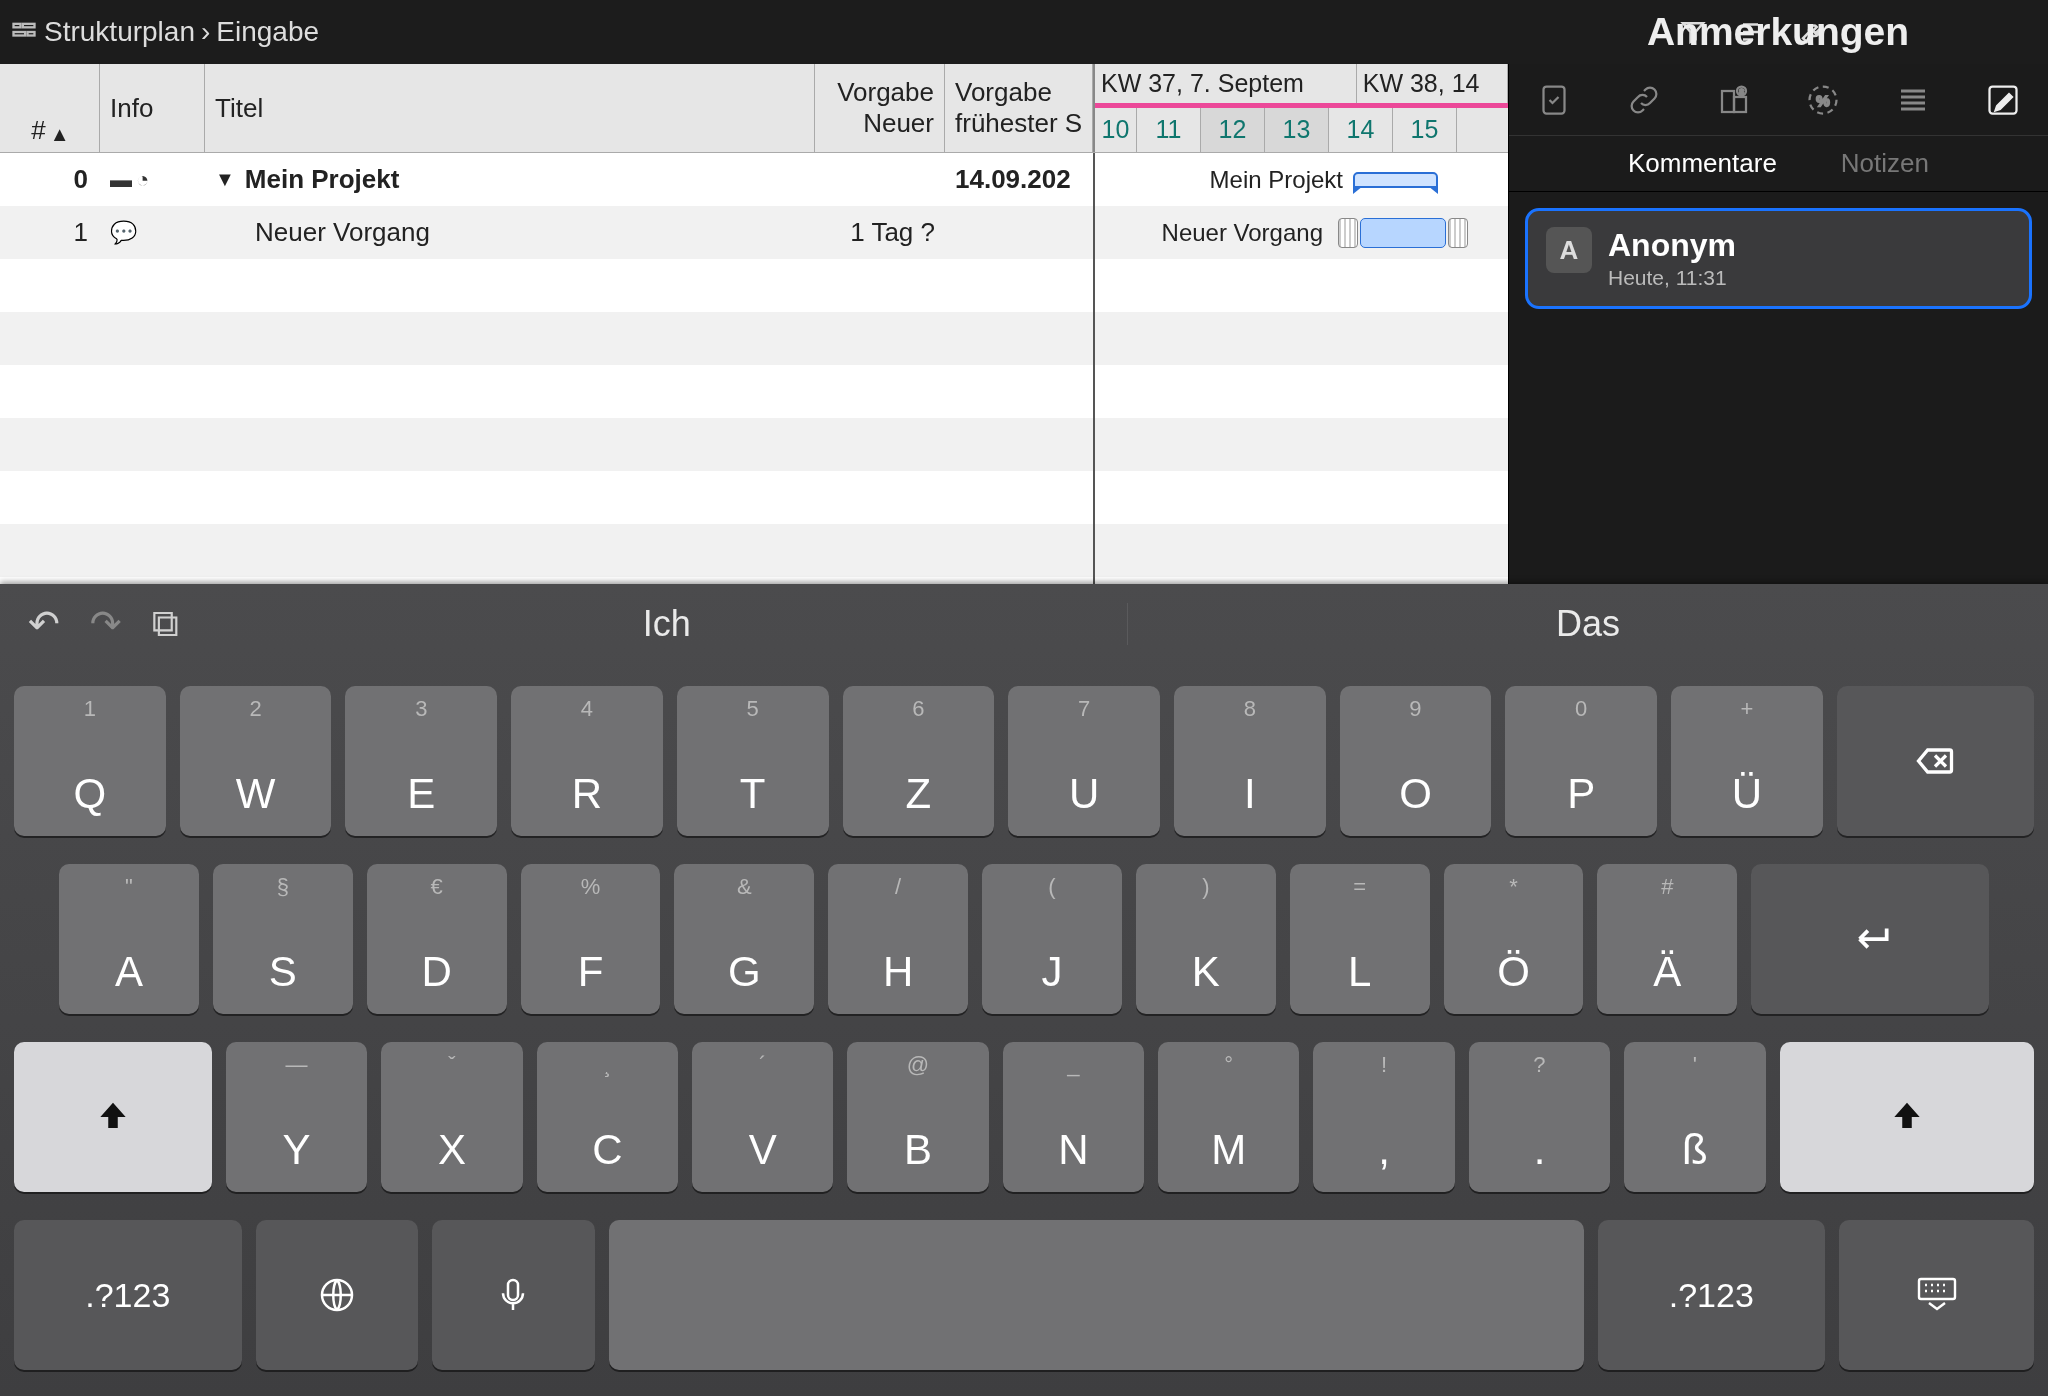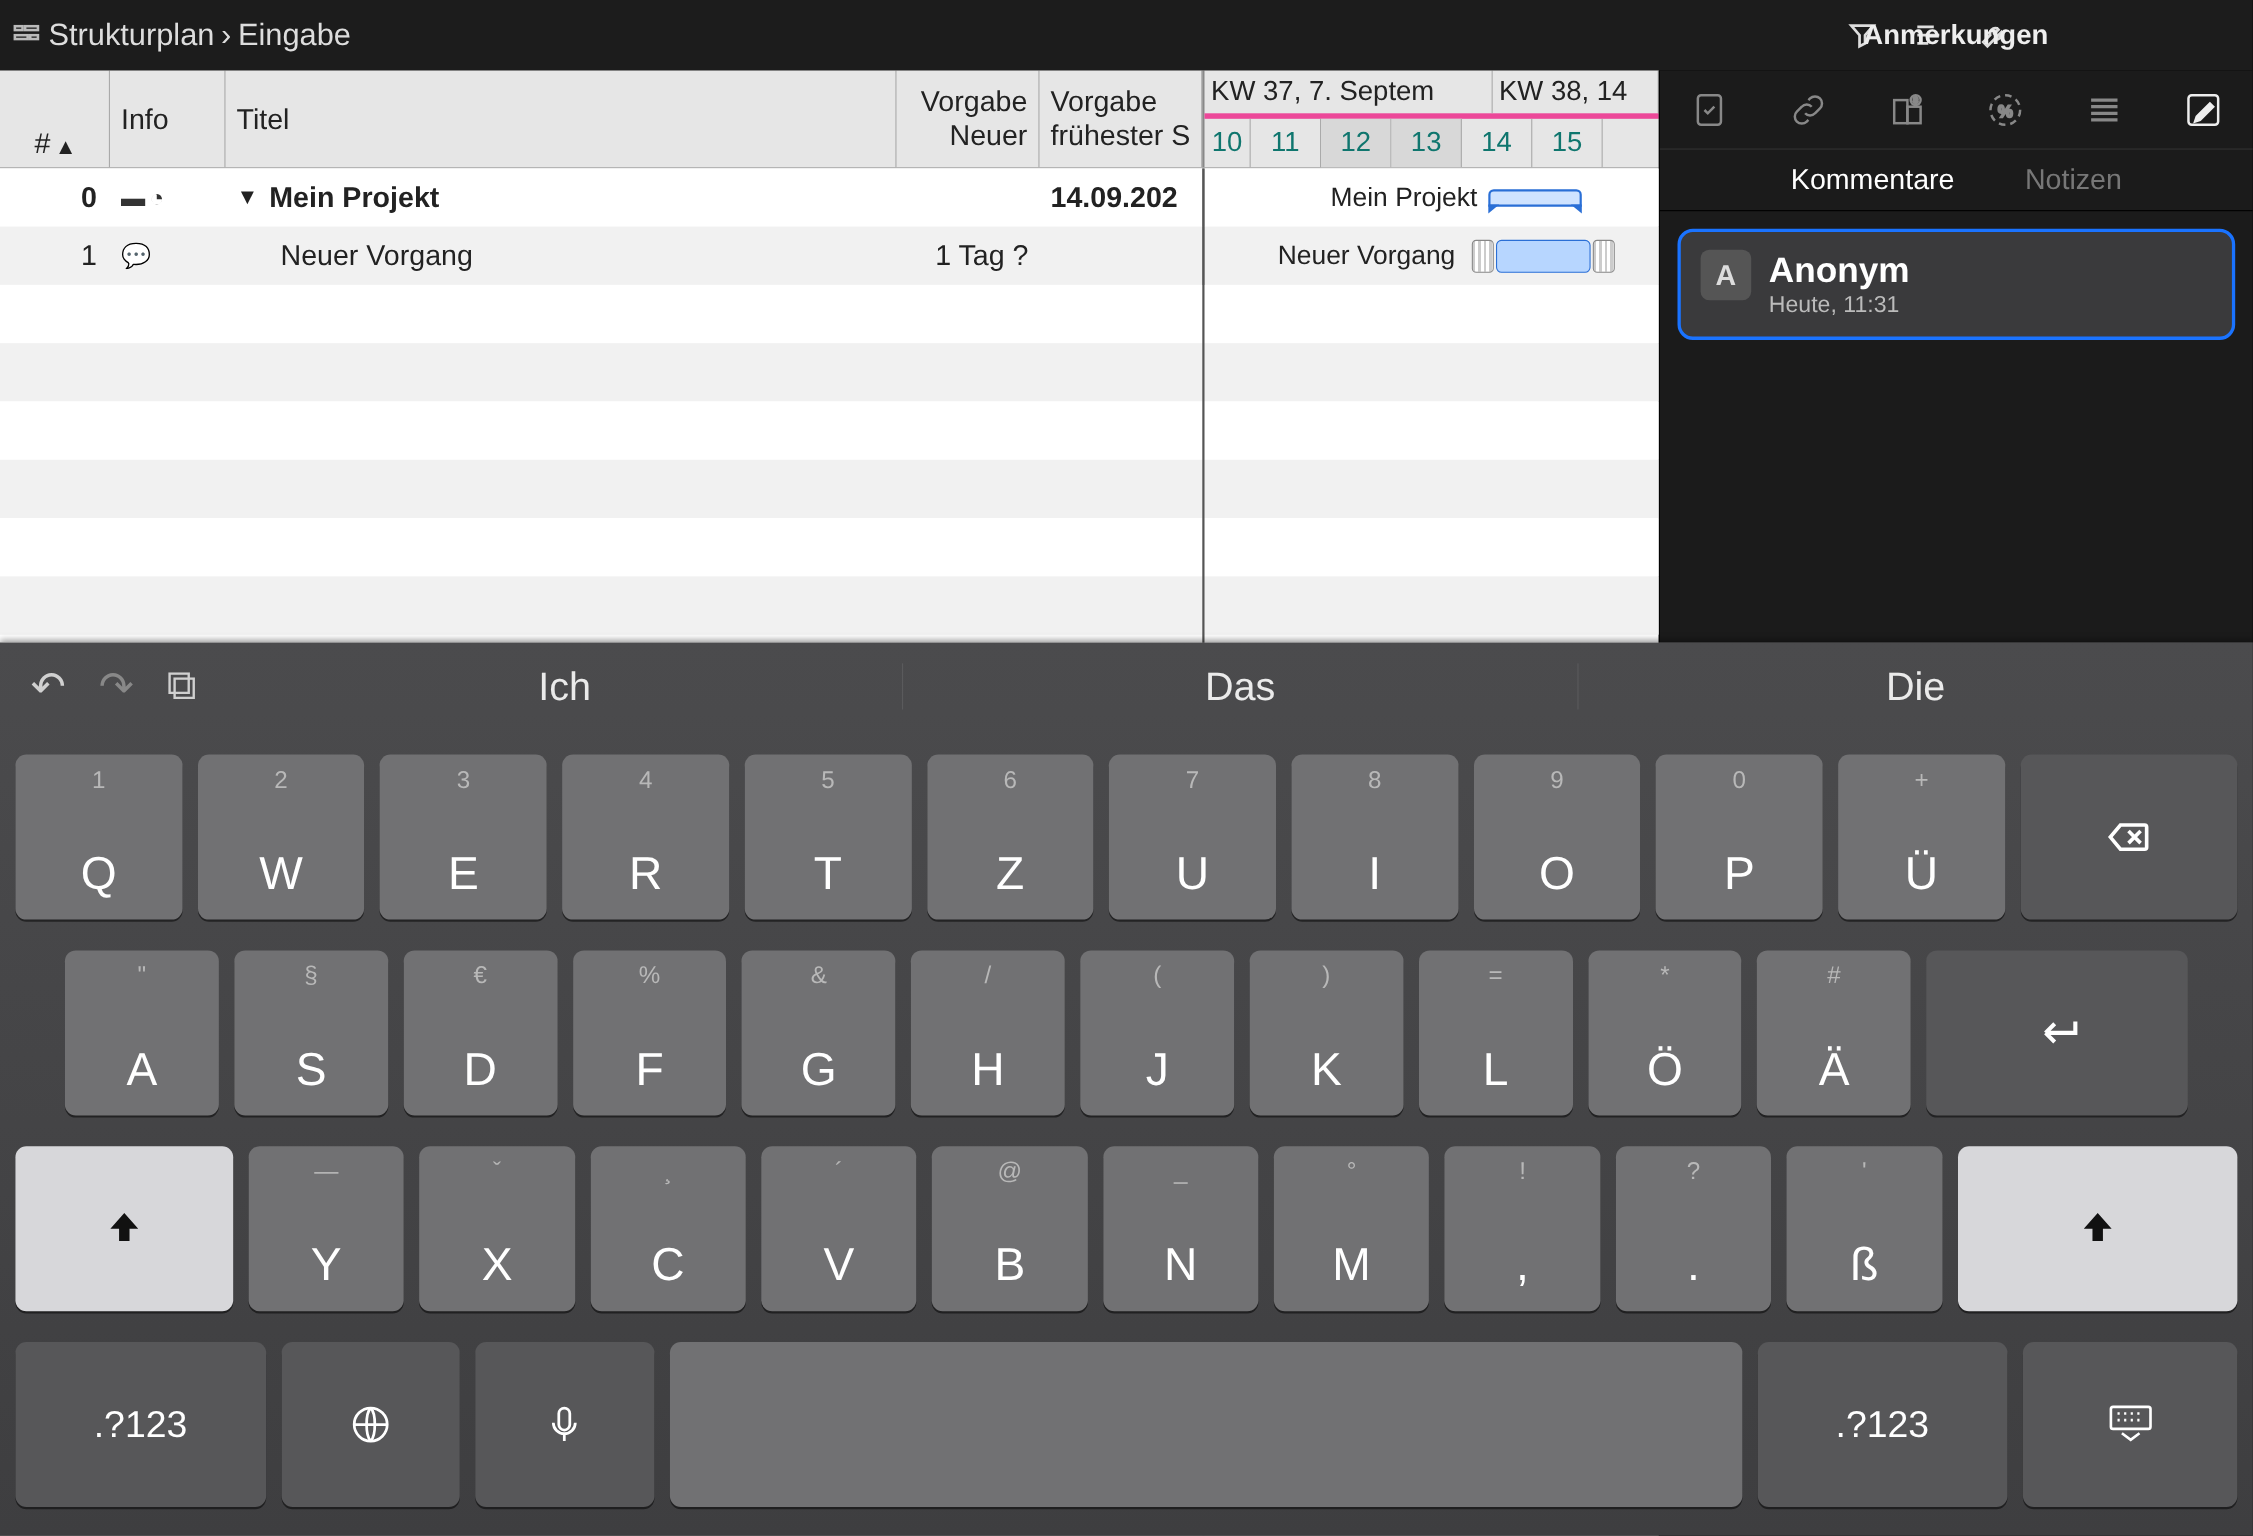--- a/index.html
+++ b/index.html
@@ -3,21 +3,21 @@
 <meta charset="utf-8">
 <style>
   * { box-sizing: border-box; margin: 0; padding: 0; }
   html, body { width: 2048px; height: 1396px; font-family: -apple-system, Helvetica, Arial, sans-serif; overflow: hidden; background: #000; }
   .app { display: flex; flex-direction: column; width: 100%; height: 100%; }
   .topbar { display: flex; align-items: center; height: 64px; background: #1c1c1c; color: #eee; padding: 0 10px; }
   .breadcrumb { display: flex; align-items: center; gap: 6px; font-size: 28px; color: #bbb; }
   .breadcrumb span { color: #ddd; }
   .crumb-sep { color: #777; }
   .tool-icons { margin-left: auto; display: flex; gap: 30px; align-items: center; padding-right: 210px; }
-  .panel-title { position: absolute; right: 0; top: 0; width: 540px; height: 64px; display: flex; align-items: center; justify-content: center; font-size: 25px; color: #eee; font-weight: 600; }
+  .panel-title { position: absolute; right: 0; top: 0; width: 540px; height: 64px; display: flex; align-items: center; justify-content: center; font-size: 39px; color: #eee; font-weight: 600; }
   .main { display: flex; flex: 1 1 auto; min-height: 0; }
   .grid-area { width: 1508px; display: flex; flex-direction: column; background: #fff; }
   .side-panel { width: 540px; background: #1b1b1b; display: flex; flex-direction: column; border-left: 1px solid #000; }
   
   .grid-header { display: flex; height: 89px; background: #e6e6e6; border-bottom: 1px solid #aaa; }
   .col { border-right: 1px solid #aaa; display: flex; flex-direction: column; justify-content: center; padding: 6px 10px; font-size: 26px; color: #222; }
   .col-num { width: 100px; align-items: flex-end; padding-right: 8px; flex-direction: row; gap:4px; justify-content: center;}
   .col-info { width: 105px; }
   .col-title { flex: 1 1 auto; min-width: 300px; }
   .col-vorgabe1 { width: 130px; text-align: right; align-items: flex-end; }
@@ -259,21 +259,20 @@
 <div class="keyboard">
   <div class="kb-top">
     <div class="kb-tools">
       <span>↶</span>
       <span style="color:#888">↷</span>
       <span>⧉</span>
     </div>
     <div class="suggestions">
       <div class="sug">Ich</div>
       <div class="sug">Das</div>
-      <div class="sug">Die</div>
     </div>
   </div>
   <div class="kb-rows">
     <div class="kb-row" id="kb-row1">
         <div class="key">
           <span class="hint">1</span>
           <span>Q</span>
         </div>
         <div class="key">
           <span class="hint">2</span>

